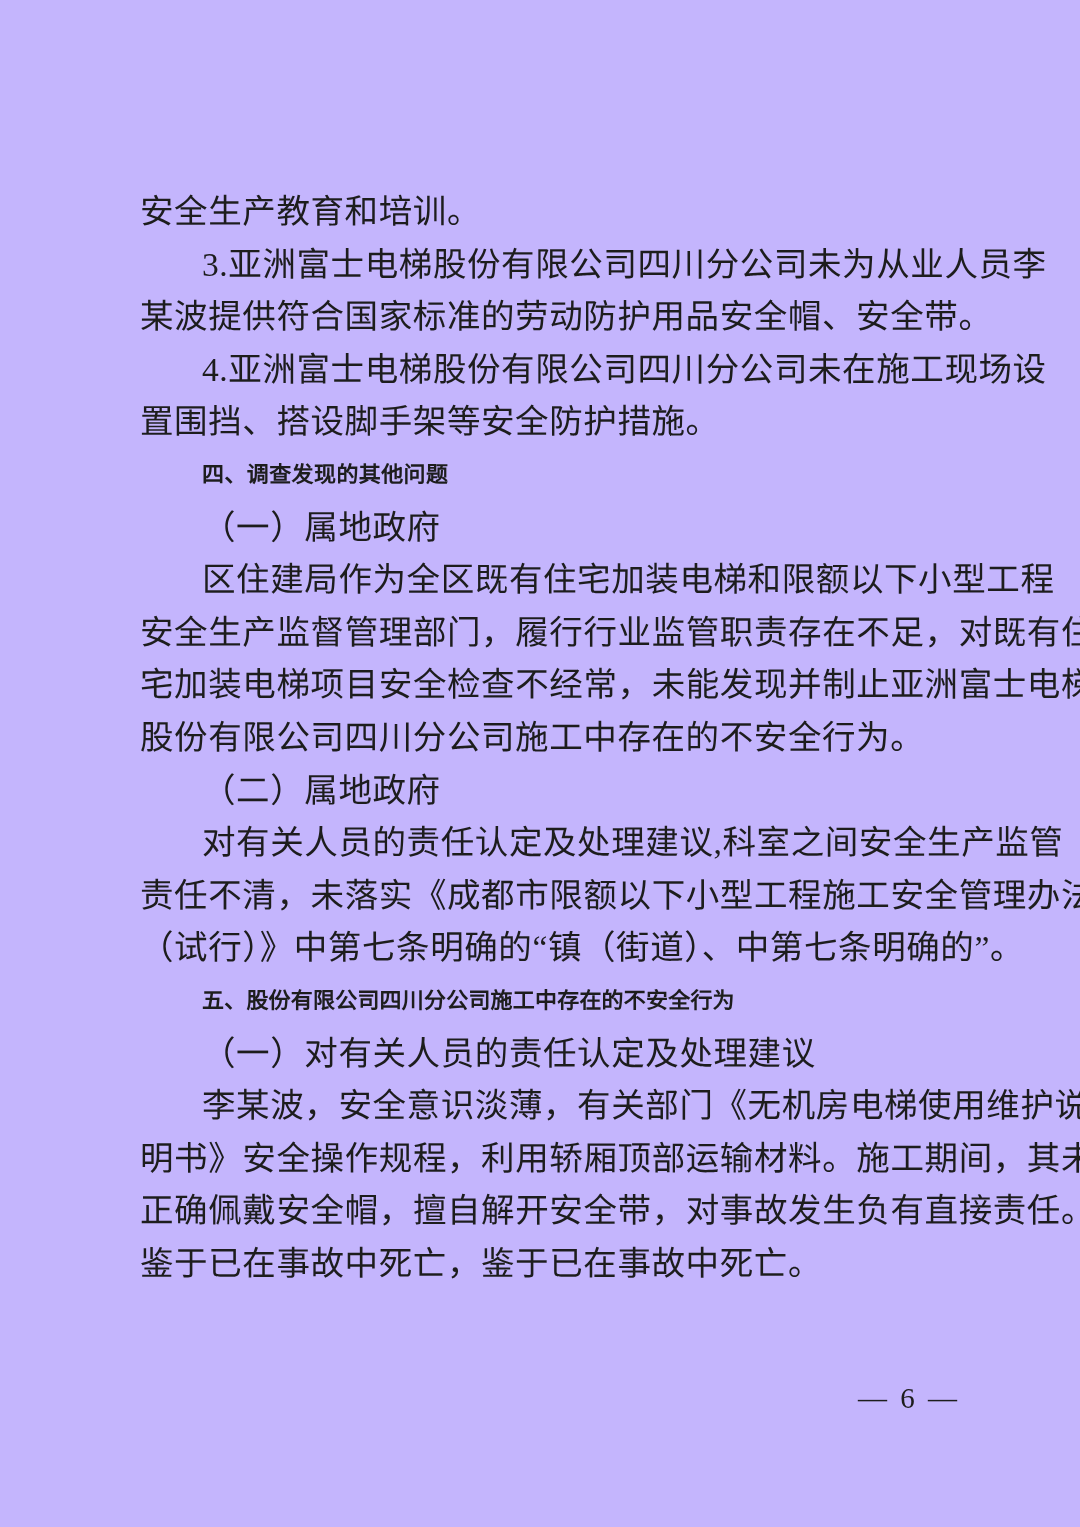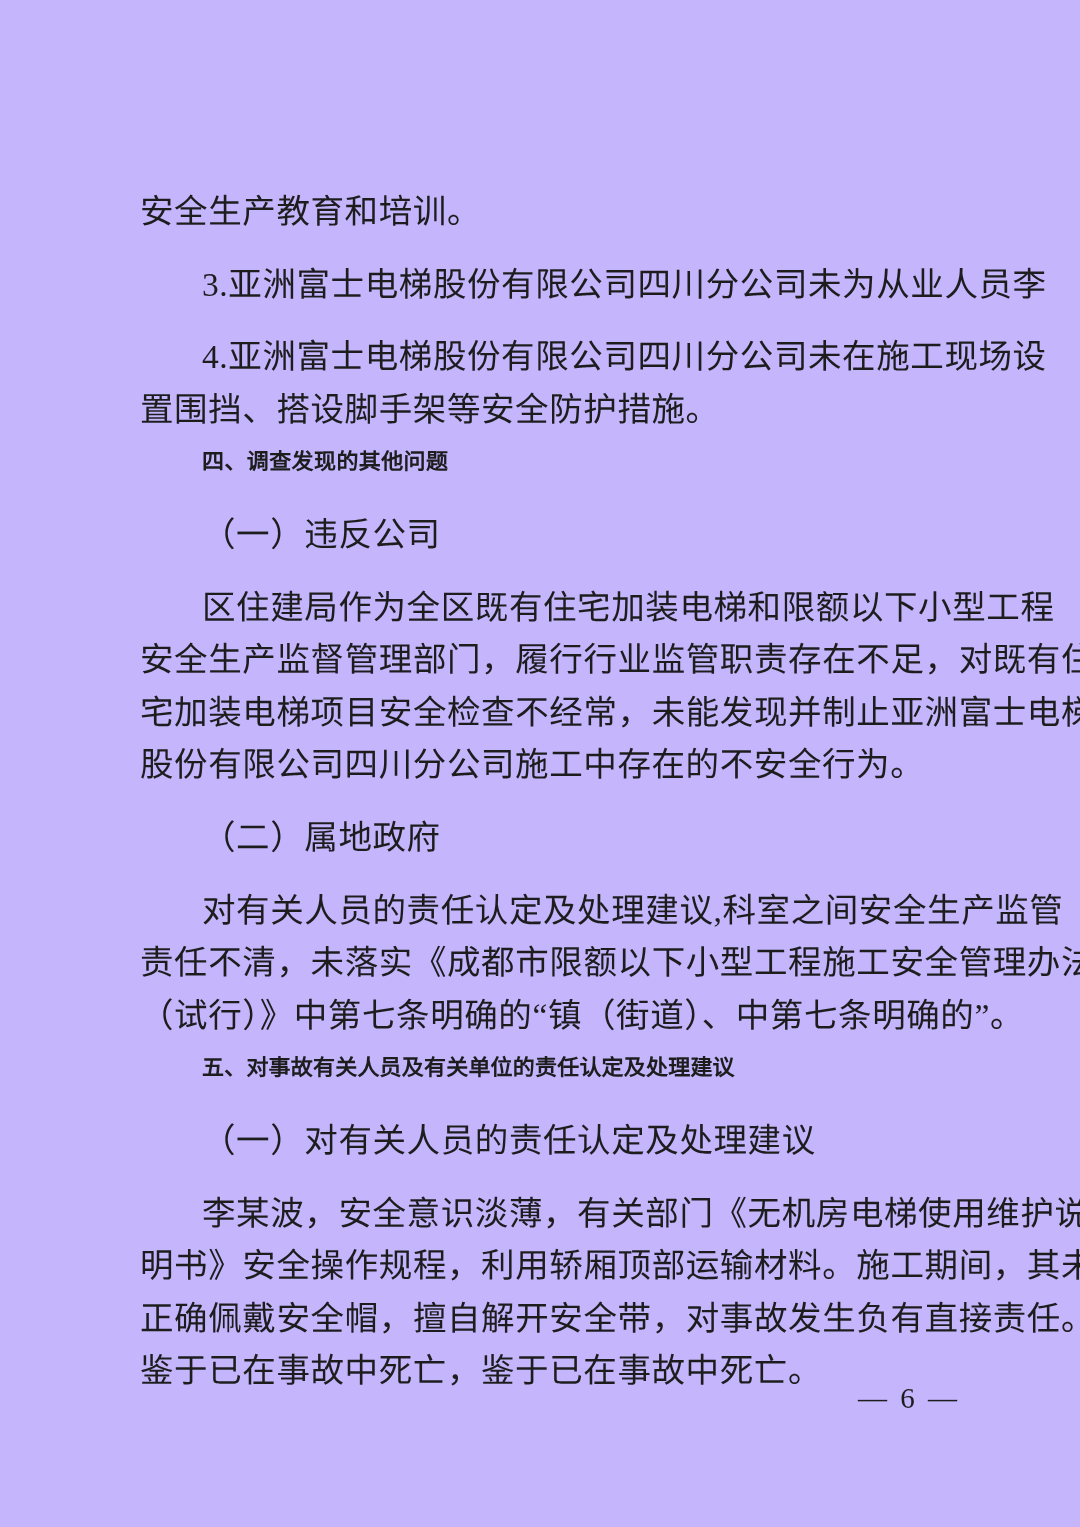--- a/index.html
+++ b/index.html
@@ -40,21 +40,20 @@
     display: flex;
     justify-content: space-between;
     white-space: normal;
   }
   .line.just > span {
     display: inline-block;
   }
   
   .indent {
     padding-left: 62px;
-    margin-top: 20px;
   }
   
   .heading {
     font-family: "Liberation Sans", "DejaVu Sans", sans-serif;
     font-weight: 700;
     font-size: 22px;
     letter-spacing: 0.4px;
     padding-left: 62px;
   }
   .heading.h-five {
@@ -74,24 +73,25 @@
   }
 </style>
 </head>
 <body>
 
 <div class="page">
 
   <div class="content">
       <div class="line">安全生产教育和培训。</div>
       <div class="line indent">3.亚洲富士电梯股份有限公司四川分公司未为从业人员李</div>
+      <div class="line">某波提供符合国家标准的劳动防护用品安全帽、安全带。</div>
       <div class="line indent">4.亚洲富士电梯股份有限公司四川分公司未在施工现场设</div>
       <div class="line">置围挡、搭设脚手架等安全防护措施。</div>
       <div class="line heading">四、调查发现的其他问题</div>
-      <div class="line indent">（一）违反公司</div>
+      <div class="line indent">（一）属地政府</div>
       <div class="line indent">区住建局作为全区既有住宅加装电梯和限额以下小型工程</div>
       <div class="line just">
         <span>安</span>
         <span>全</span>
         <span>生</span>
         <span>产</span>
         <span>监</span>
         <span>督</span>
         <span>管</span>
         <span>理</span>
@@ -173,21 +173,21 @@
         <span>施</span>
         <span>工</span>
         <span>安</span>
         <span>全</span>
         <span>管</span>
         <span>理</span>
         <span>办</span>
         <span>法</span>
       </div>
       <div class="line">（试行）》中第七条明确的“镇（街道）、中第七条明确的”。</div>
-      <div class="line heading h-five">五、对事故有关人员及有关单位的责任认定及处理建议</div>
+      <div class="line heading h-five">五、股份有限公司四川分公司施工中存在的不安全行为</div>
       <div class="line indent">（一）对有关人员的责任认定及处理建议</div>
       <div class="line indent">李某波，安全意识淡薄，有关部门《无机房电梯使用维护说</div>
       <div class="line just">
         <span>明</span>
         <span>书</span>
         <span>》</span>
         <span>安</span>
         <span>全</span>
         <span>操</span>
         <span>作</span>

